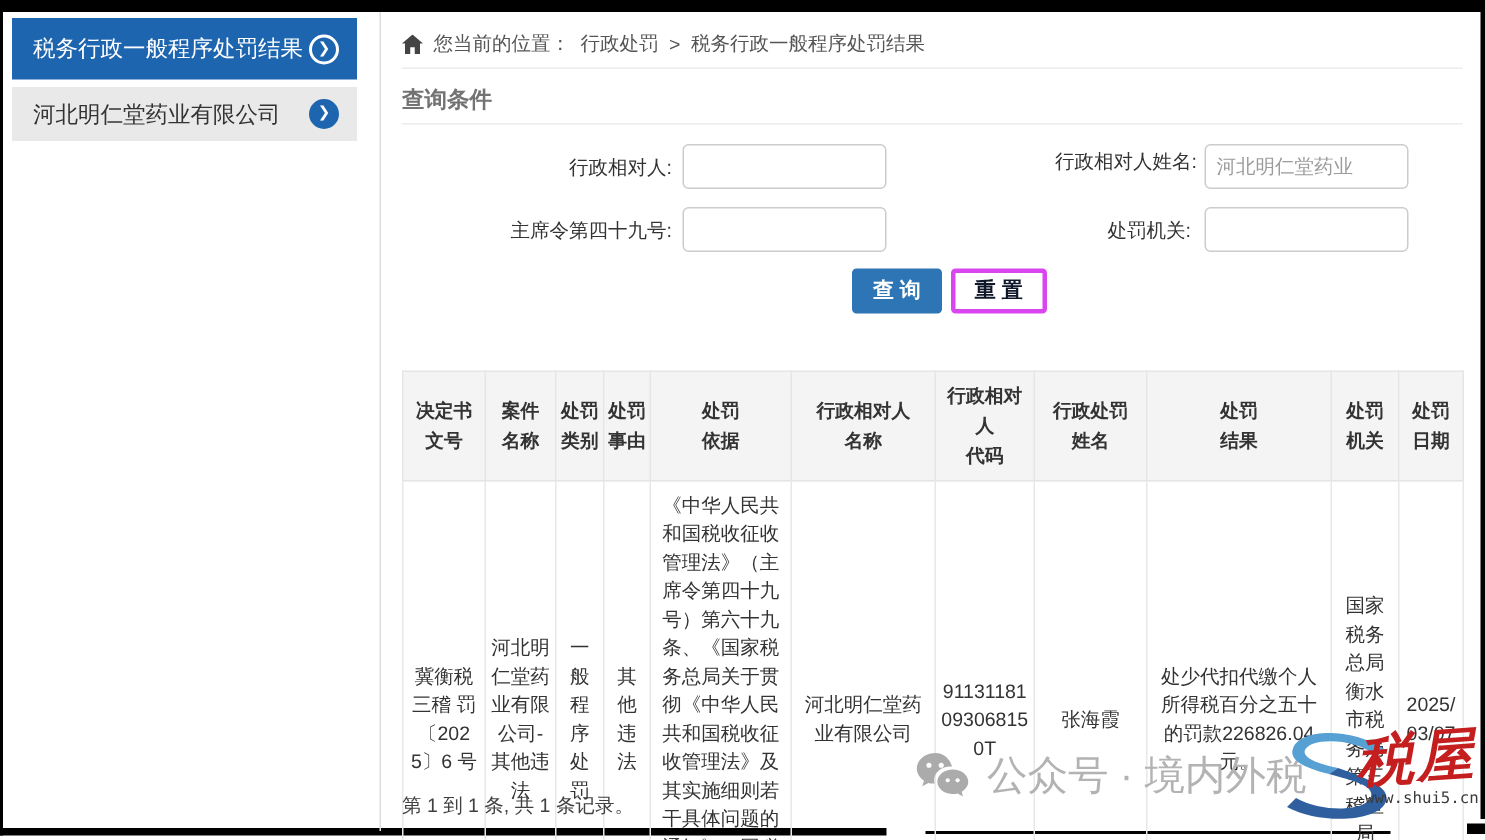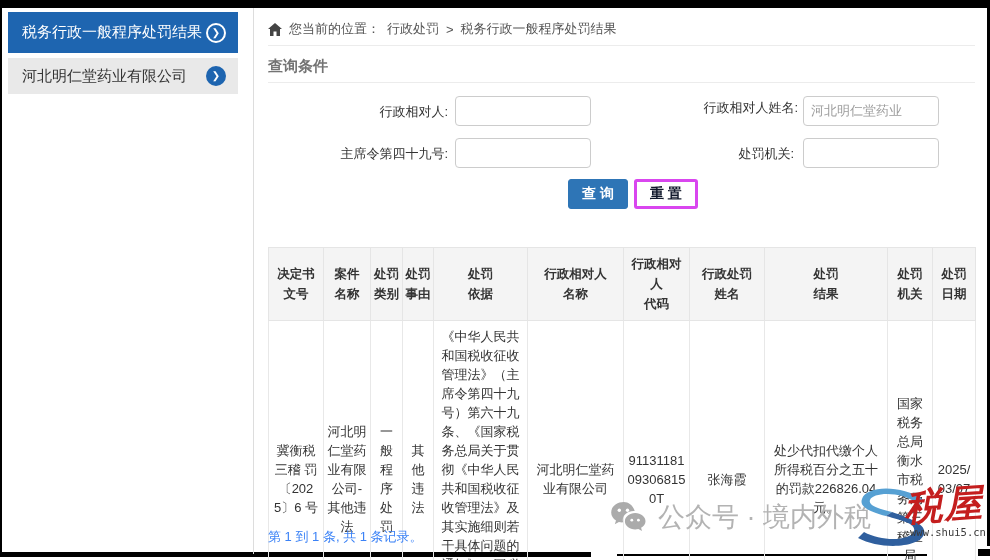--- a/index.html
+++ b/index.html
@@ -60,21 +60,21 @@
   .results-label{position:absolute;left:0;top:222px;font-size:13px;color:#333;}
 
   
   table.results{position:absolute;left:0;top:247px;width:707px;border-collapse:collapse;
     table-layout:fixed;}
   table.results th{background:#f4f4f4;border:1px solid #e5e5e5;font-size:12.5px;font-weight:bold;
     color:#333;text-align:center;padding:6px 2px;white-space:pre-line;line-height:20px;}
   table.results td{border:1px solid #e8e8e8;font-size:13px;color:#333;text-align:center;
     vertical-align:middle;padding:6px 3px;line-height:19px;word-break:break-all;height:193px;}
 
-  .summary{position:absolute;left:0;top:528px;font-size:13px;color:#3b82f6;text-align:right;}
+  .summary{position:absolute;left:0;top:528px;font-size:13px;color:#404040;text-align:right;}
 
   
   .watermark{position:absolute;left:610px;top:499px;display:flex;align-items:center;gap:10px;
     color:#b3b3b3;font-size:27px;white-space:nowrap;z-index:3;}
   .logo{position:absolute;left:852px;top:486px;width:138px;height:64px;z-index:4;}
   .logo-s{position:absolute;left:0;top:2px;}
   .logo-cn{position:absolute;left:52px;top:-6px;font-family:"Liberation Serif","DejaVu Serif",serif;
     font-style:italic;font-weight:bold;font-size:38px;color:#c41e1e;transform:rotate(-4deg);
     letter-spacing:2px;white-space:nowrap;}
   .logo-url{position:absolute;left:58px;top:40px;font-size:10.5px;color:#3a3a3a;

